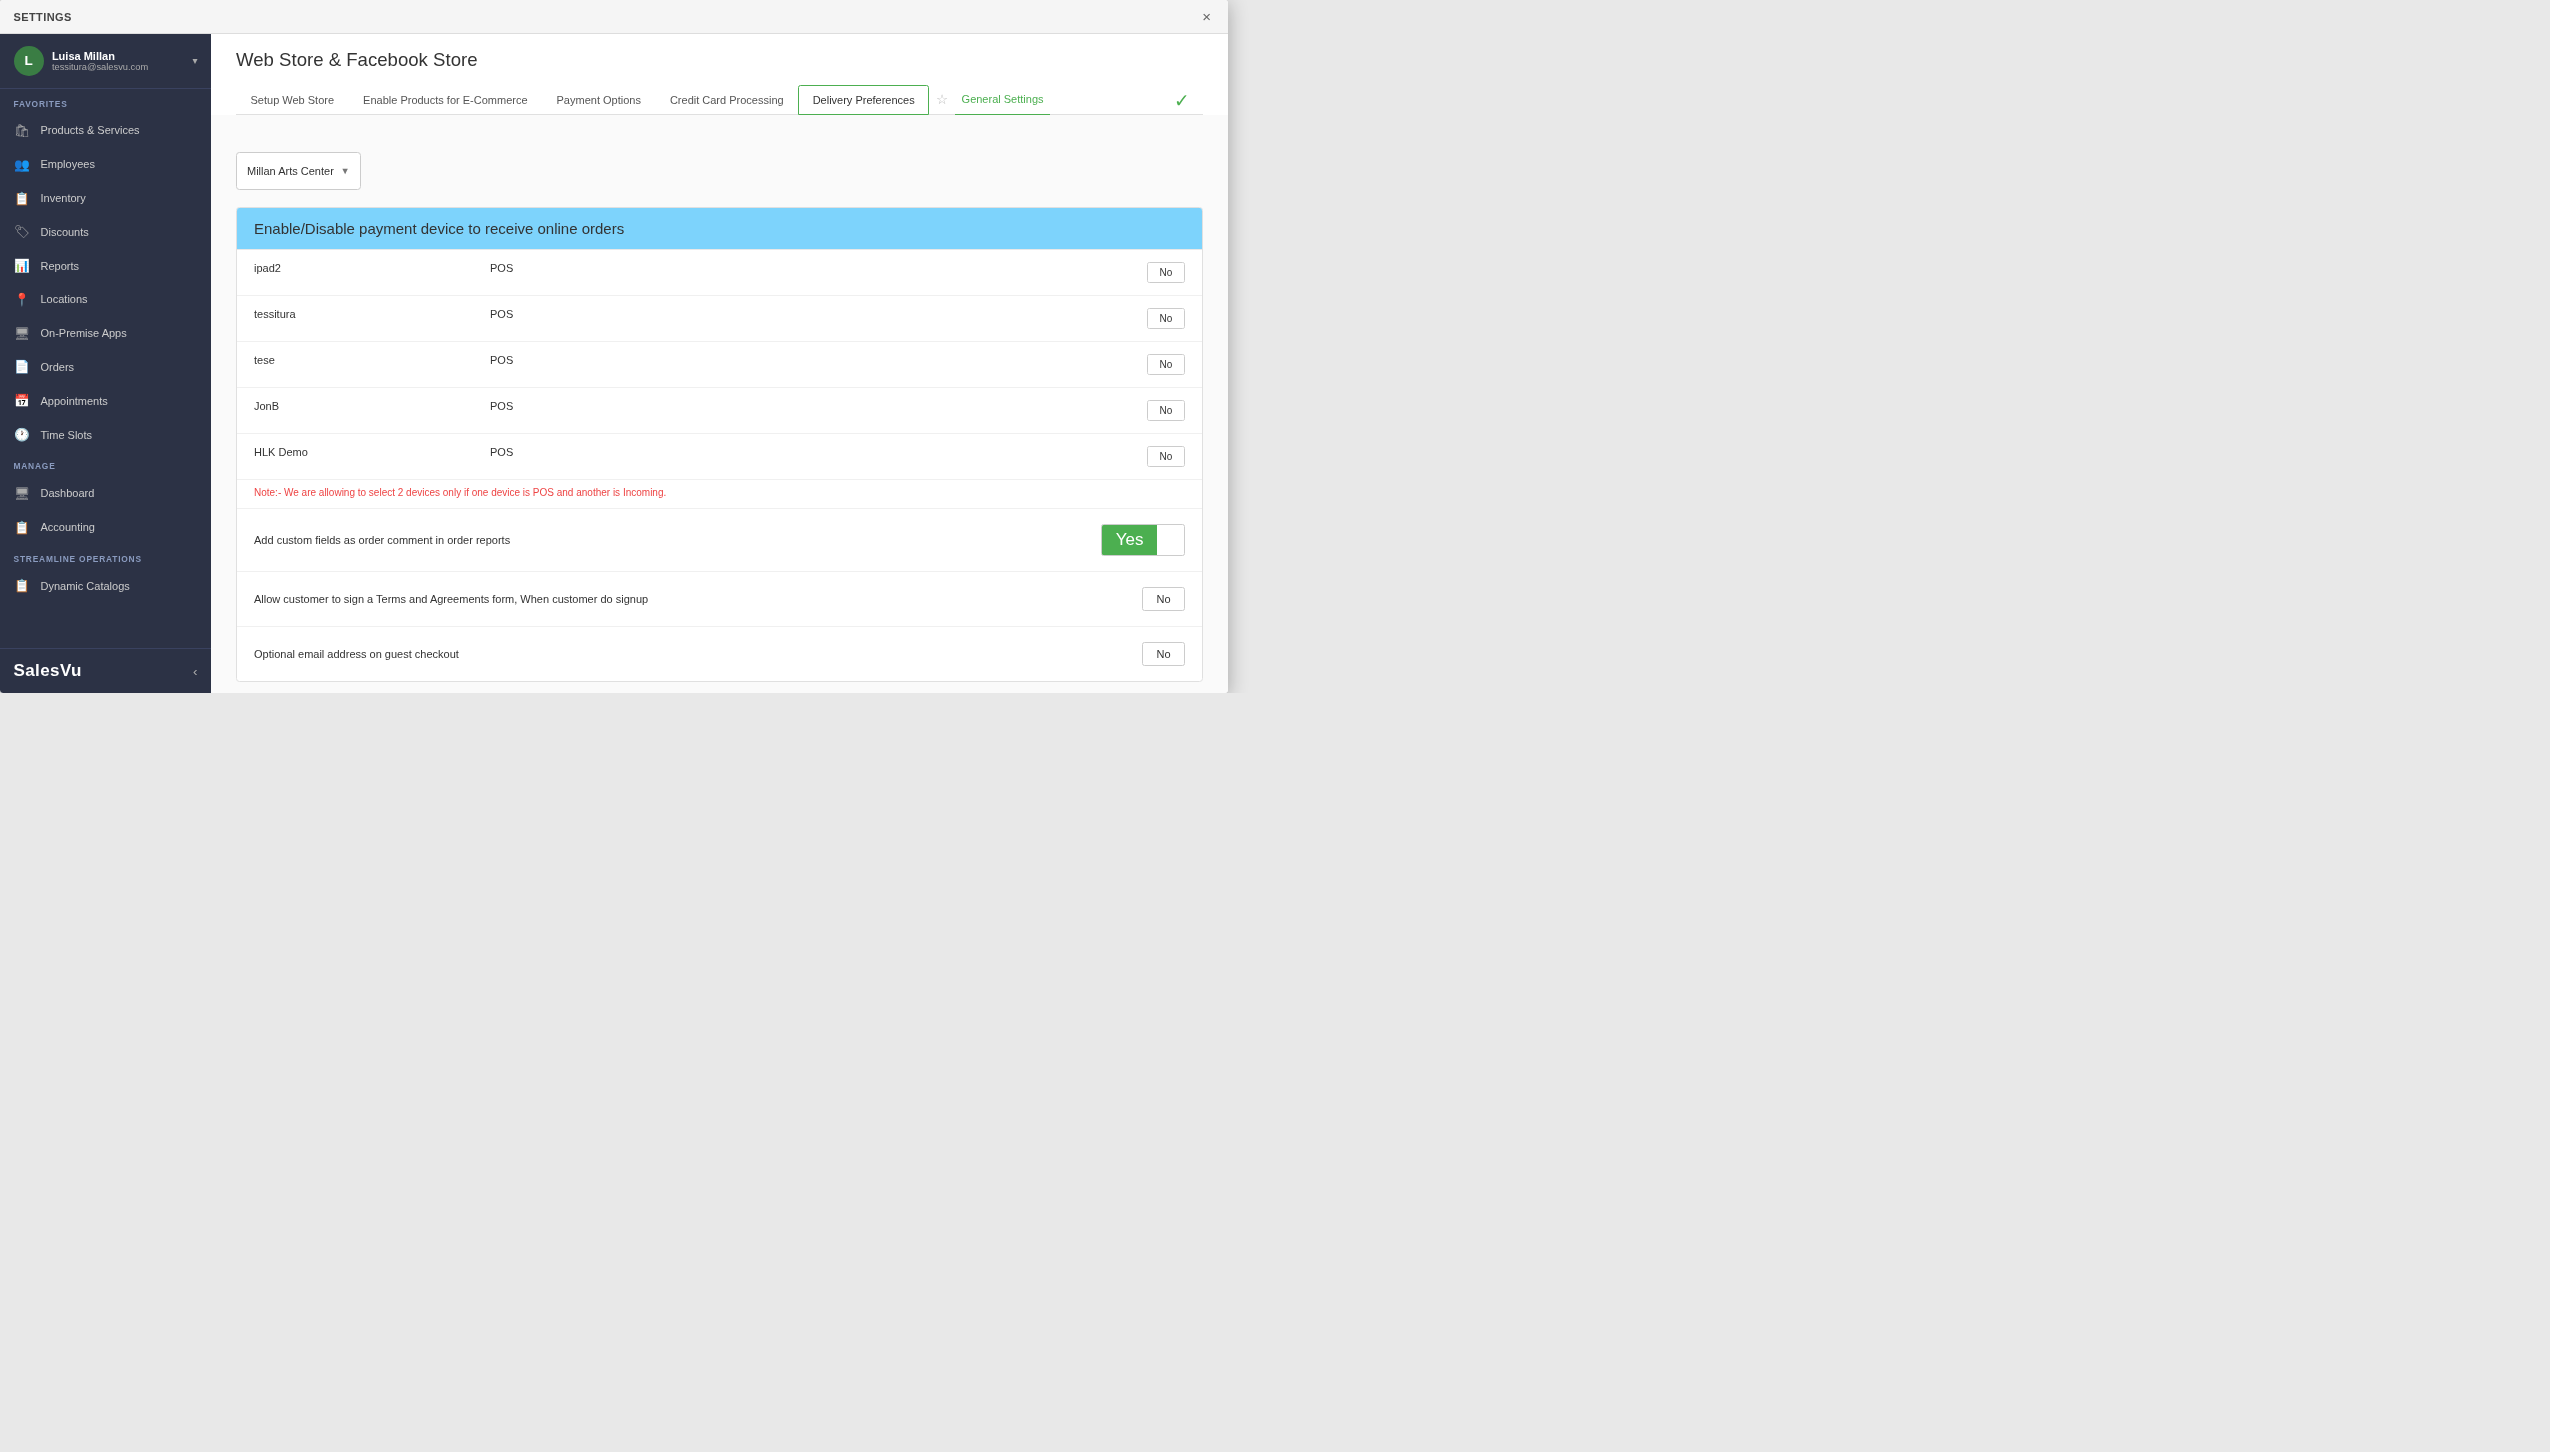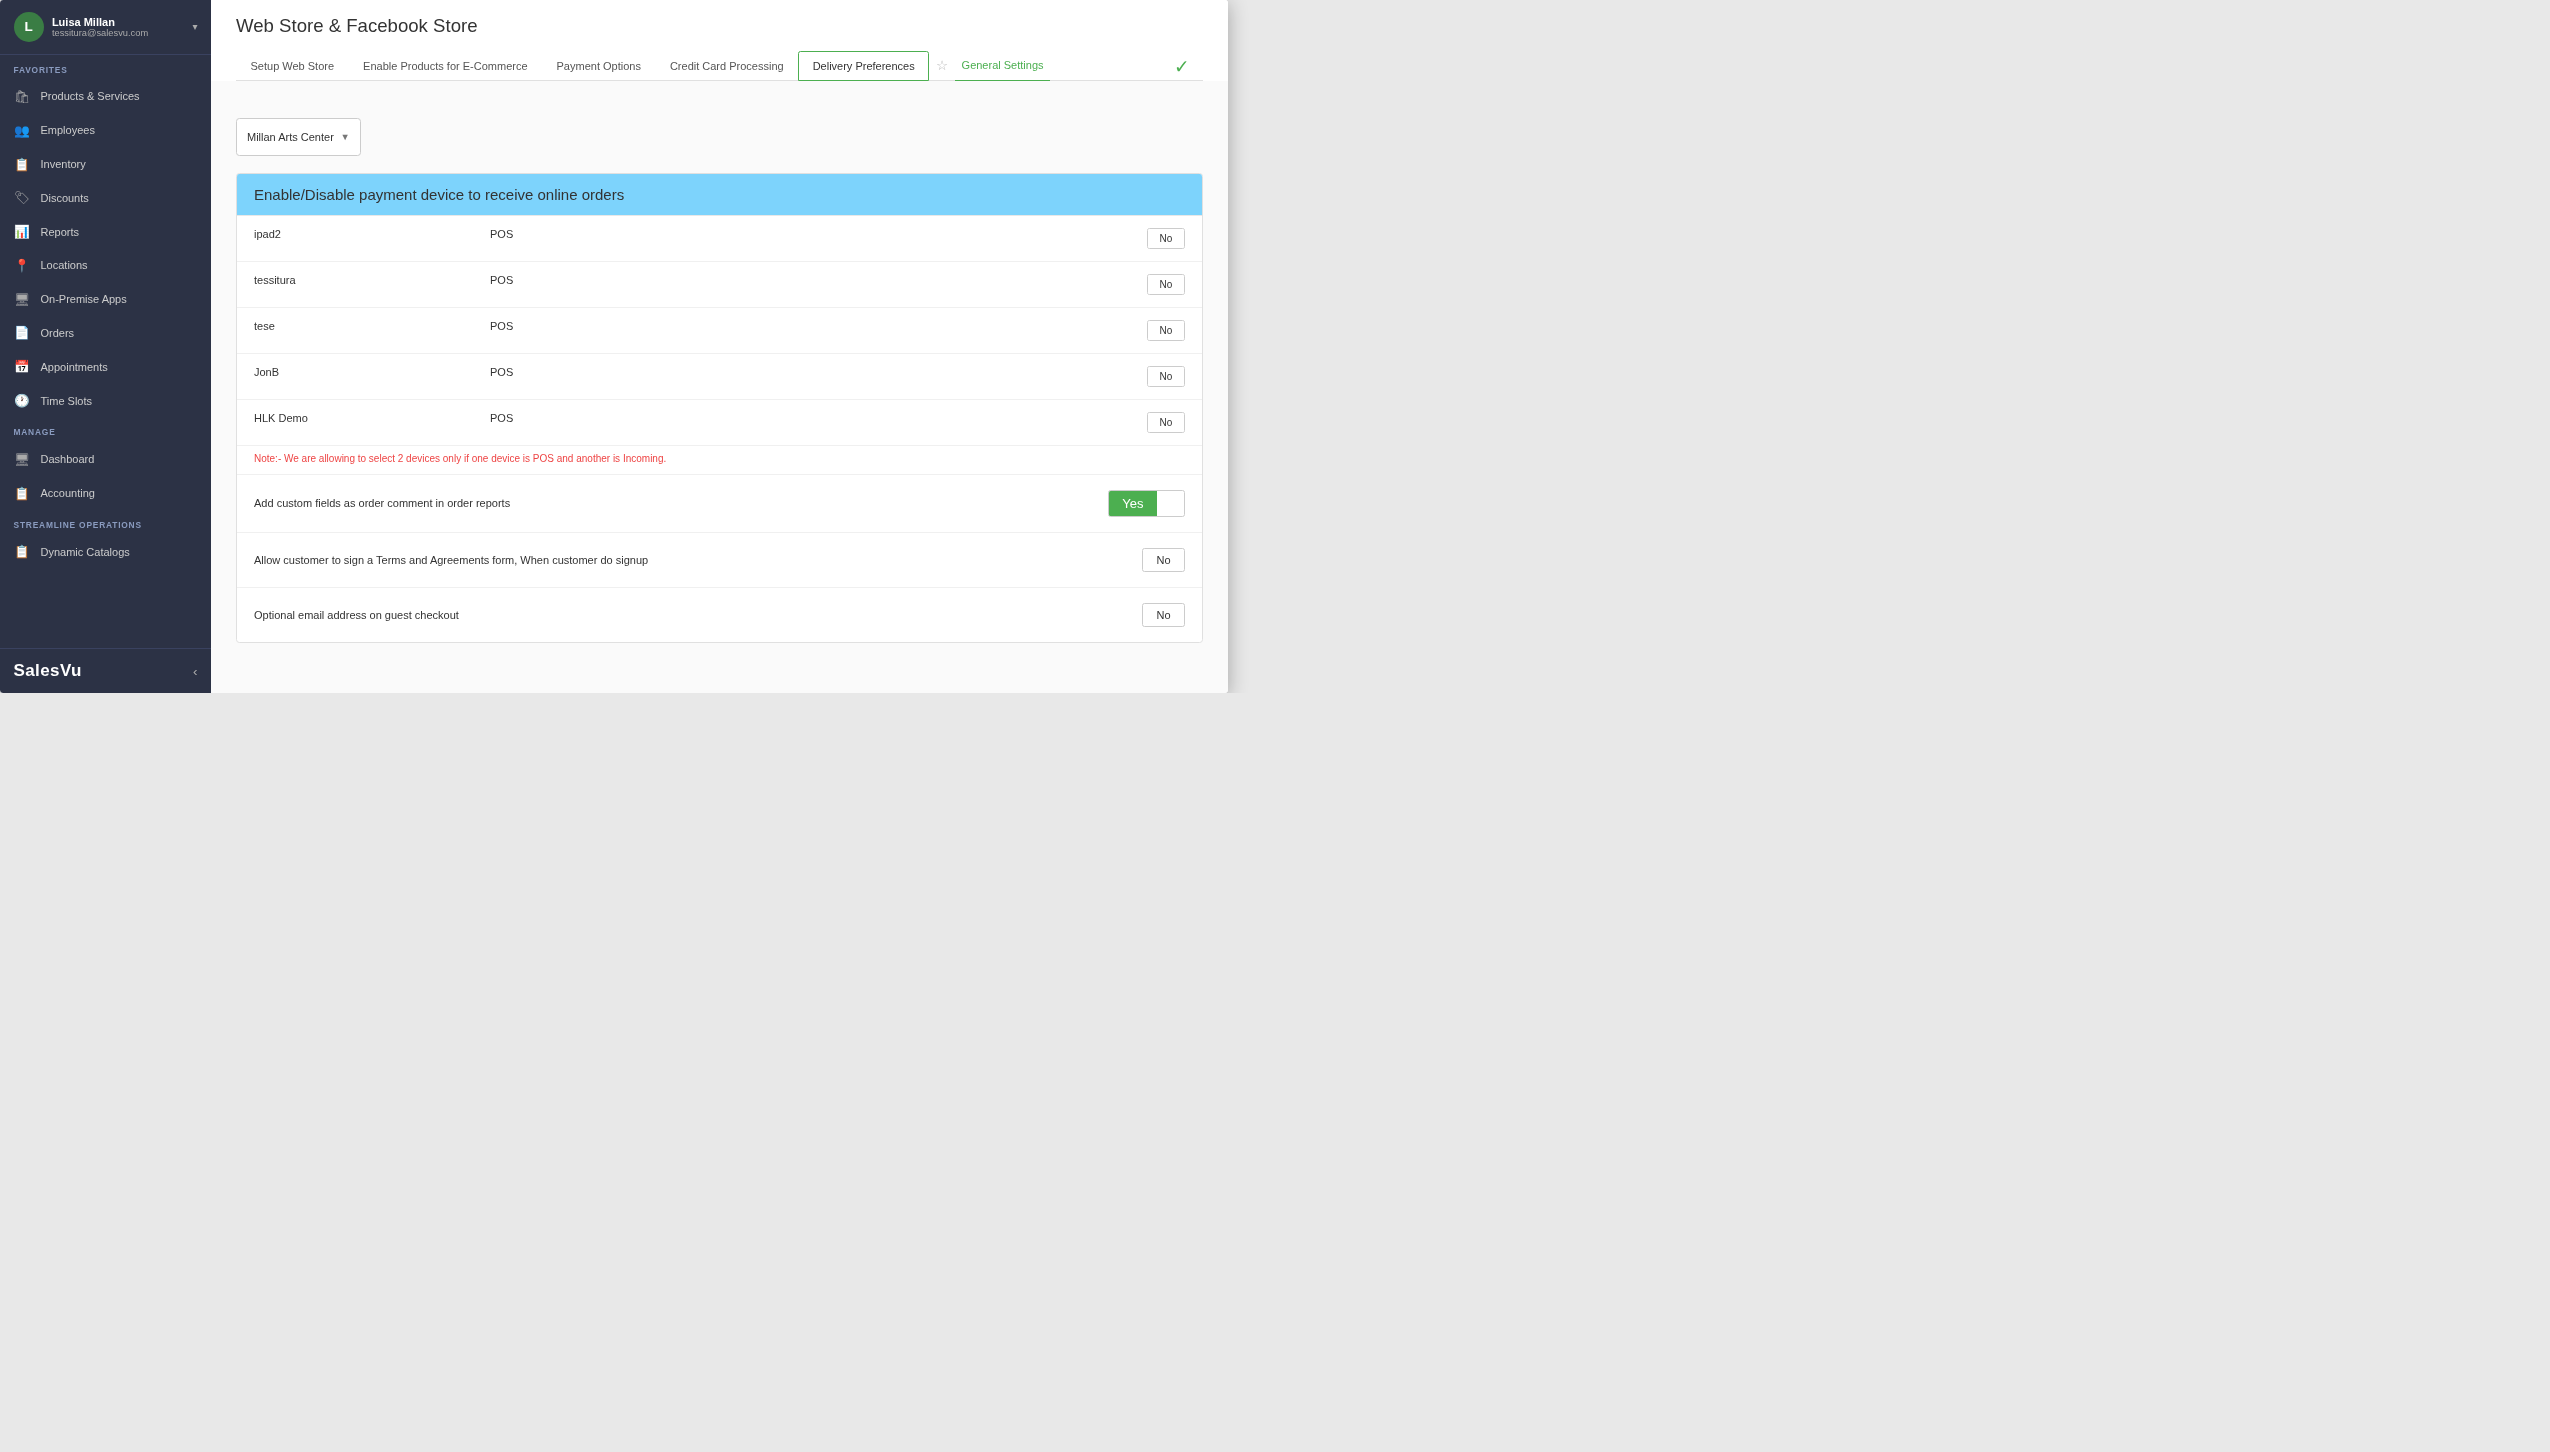--- a/index.html
+++ b/index.html
@@ -348,21 +348,21 @@
       border-radius: 2.5px;
       overflow: hidden;
       font-size: 10px;
     }
 
     .toggle-yes {
       padding: 5px 13.5px;
       background: #4caf50;
       color: #fff;
       cursor: pointer;
-      font-size: 13px;
+      font-size: 17px;
       text-align: right;
     }
 
     .toggle-no-right {
       padding: 5px 13.5px;
       background: #fff;
       color: #333;
       cursor: pointer;
       font-size: 11px;
     }
@@ -395,20 +395,24 @@
       font-size: 11.8px;
       cursor: pointer;
       font-weight: 500;
     }
   </style>
 </head>
 <body>
 
 <div class="modal-wrapper">
 
+  <div class="modal-header">
+    <span class="modal-title">SETTINGS</span>
+    <button class="modal-close">×</button>
+  </div>
 
   <div class="modal-body">
 
     <div class="sidebar">
 
       <div class="sidebar-user">
         <div class="sidebar-avatar">L</div>
         <div class="sidebar-user-info">
           <div class="sidebar-user-name">Luisa Millan</div>
           <div class="sidebar-user-email">tessitura@salesvu.com</div>

